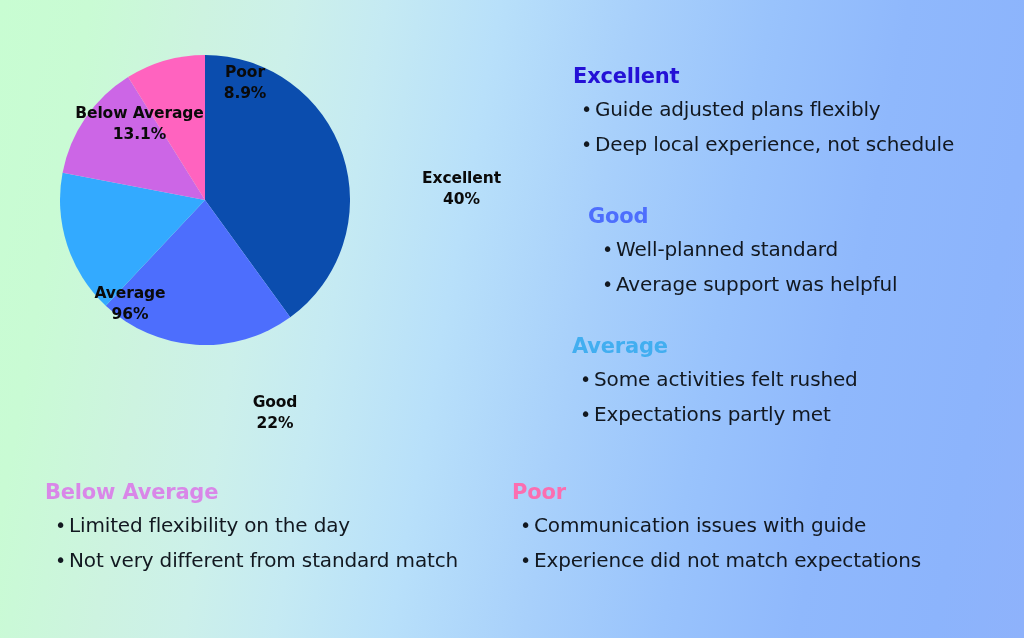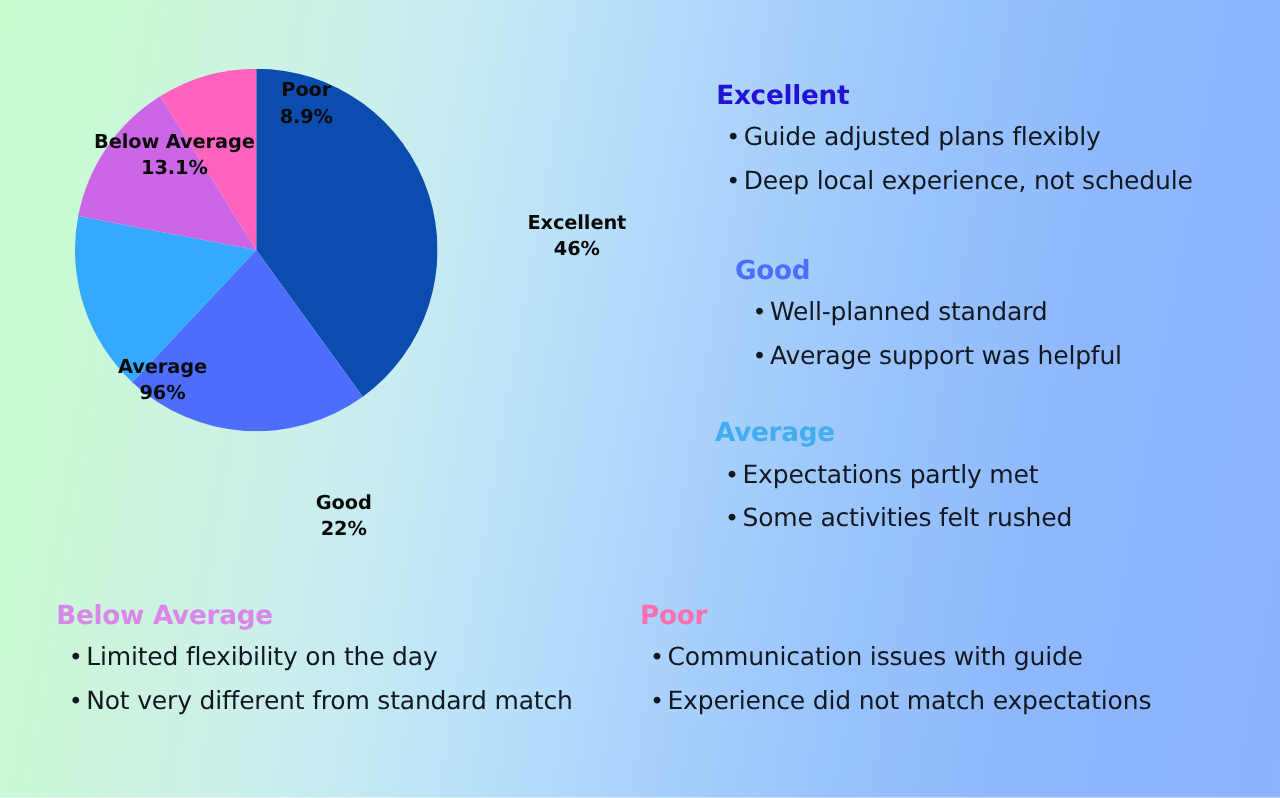--- a/index.html
+++ b/index.html
@@ -105,21 +105,21 @@
           <path d="M 145 145 L 145.00 0.00 A 145 145 0 0 1 230.23 262.31 Z" fill="#0b4dae" class="pie-slice"></path>
           <path d="M 145 145 L 230.23 262.31 A 145 145 0 0 1 45.74 250.70 Z" fill="#4d6efd" class="pie-slice"></path>
           <path d="M 145 145 L 45.74 250.70 A 145 145 0 0 1 2.57 117.83 Z" fill="#33aaff" class="pie-slice"></path>
           <path d="M 145 145 L 2.57 117.83 A 145 145 0 0 1 68.08 22.09 Z" fill="#cc66e6" class="pie-slice"></path>
           <path d="M 145 145 L 68.08 22.09 A 145 145 0 0 1 145.00 0.00 Z" fill="#ff63bf" class="pie-slice"></path>
         </g>
     </svg>
 
     <div class="pie-label" id="pie-label-excellent">
       <span>Excellent</span>
-      <span class="pct">46%</span>
+      <span class="pct">40%</span>
     </div>
 
     <div class="pie-label" id="pie-label-good">
       <span>Good</span>
       <span class="pct">22%</span>
     </div>
 
     <div class="pie-label" id="pie-label-average">
       <span>Average</span>
       <span class="pct">96%</span>
@@ -148,22 +148,22 @@
     <div class="comment-title" style="color: rgb(77, 110, 253);">Good</div>
     <ul class="comment-list">
       <li><span class="bullet">•</span><span>Well-planned standard</span></li>
       <li><span class="bullet">•</span><span>Average support was helpful</span></li>
     </ul>
   </div>
 
   <div class="comment-block" id="block-average">
     <div class="comment-title" style="color: rgb(66, 174, 240);">Average</div>
     <ul class="comment-list">
+      <li><span class="bullet">•</span><span>Some activities felt rushed</span></li>
       <li><span class="bullet">•</span><span>Expectations partly met</span></li>
-      <li><span class="bullet">•</span><span>Some activities felt rushed</span></li>
     </ul>
   </div>
 
   <div class="comment-block" id="block-belowaverage">
     <div class="comment-title" style="color: rgb(217, 135, 232);">Below Average</div>
     <ul class="comment-list">
       <li><span class="bullet">•</span><span>Limited flexibility on the day</span></li>
       <li><span class="bullet">•</span><span>Not very different from standard match</span></li>
     </ul>
   </div>

